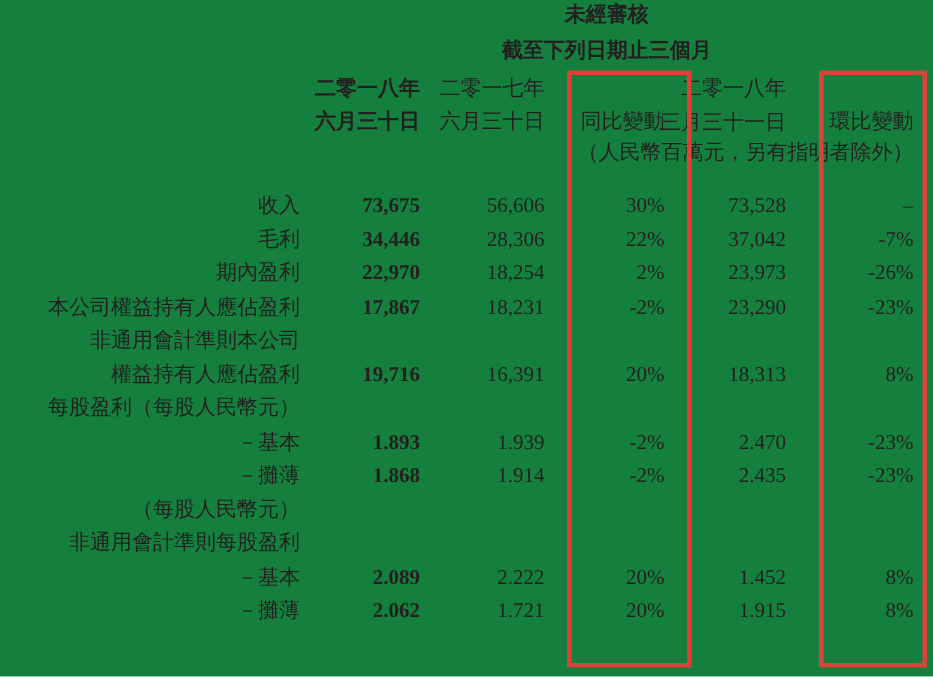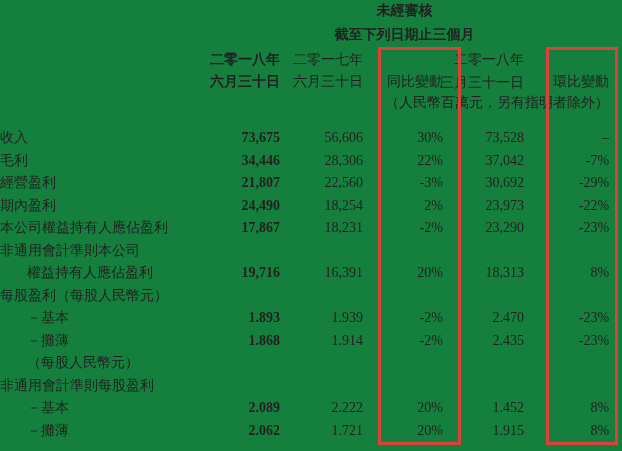--- a/index.html
+++ b/index.html
@@ -27,21 +27,21 @@
   }
   
   tr.r-title1 td{height:22px;}
   tr.r-title2 td{height:26px;}
   tr.r-hdr1 td{height:24px;}
   tr.r-hdr2 td{height:21px;}
   tr.r-unit td{height:21px;}
   tr.r-spacer td{height:13px;}
   tr.data td{height:22.5px;}
   
-  td.lbl{text-align:left;padding-left:13px;font-size:14px;}
+  td.lbl{text-align:right;padding-left:13px;font-size:14px;}
   td.lbl.ind{padding-left:27px;}
   td.num{text-align:right;font-size:16px;}
   td.hd{text-align:right;font-size:14px;}
   .b{font-weight:bold;}
   td.ovl{position:relative;}
   td.ovl span{position:absolute;right:0;top:50%;transform:translateY(-50%);white-space:nowrap;font-size:14px;}
   .title-cell{font-size:14px;font-weight:bold;text-align:center;padding-left:10px;}
   .unit-cell{font-size:13.5px;text-align:right;padding-left:30px;}
   
   .redbox{
@@ -129,35 +129,26 @@
         <tr class="data">
           <td class="lbl">毛利</td>
           <td class="num b">34,446</td>
           <td class="num">28,306</td>
           <td class="num">22%</td>
           <td class="num">37,042</td>
           <td class="num">-7%</td>
           <td class=""></td>
         </tr>
         <tr class="data">
-          <td class="lbl">經營盈利</td>
-          <td class="num b">21,807</td>
-          <td class="num">22,560</td>
-          <td class="num">-3%</td>
-          <td class="num">30,692</td>
-          <td class="num">-29%</td>
-          <td class=""></td>
-        </tr>
-        <tr class="data">
           <td class="lbl">期內盈利</td>
-          <td class="num b">24,490</td>
+          <td class="num b">22,970</td>
           <td class="num">18,254</td>
           <td class="num">2%</td>
           <td class="num">23,973</td>
-          <td class="num">-22%</td>
+          <td class="num">-26%</td>
           <td class=""></td>
         </tr>
         <tr class="data">
           <td class="lbl">本公司權益持有人應佔盈利</td>
           <td class="num b">17,867</td>
           <td class="num">18,231</td>
           <td class="num">-2%</td>
           <td class="num">23,290</td>
           <td class="num">-23%</td>
           <td class=""></td>

